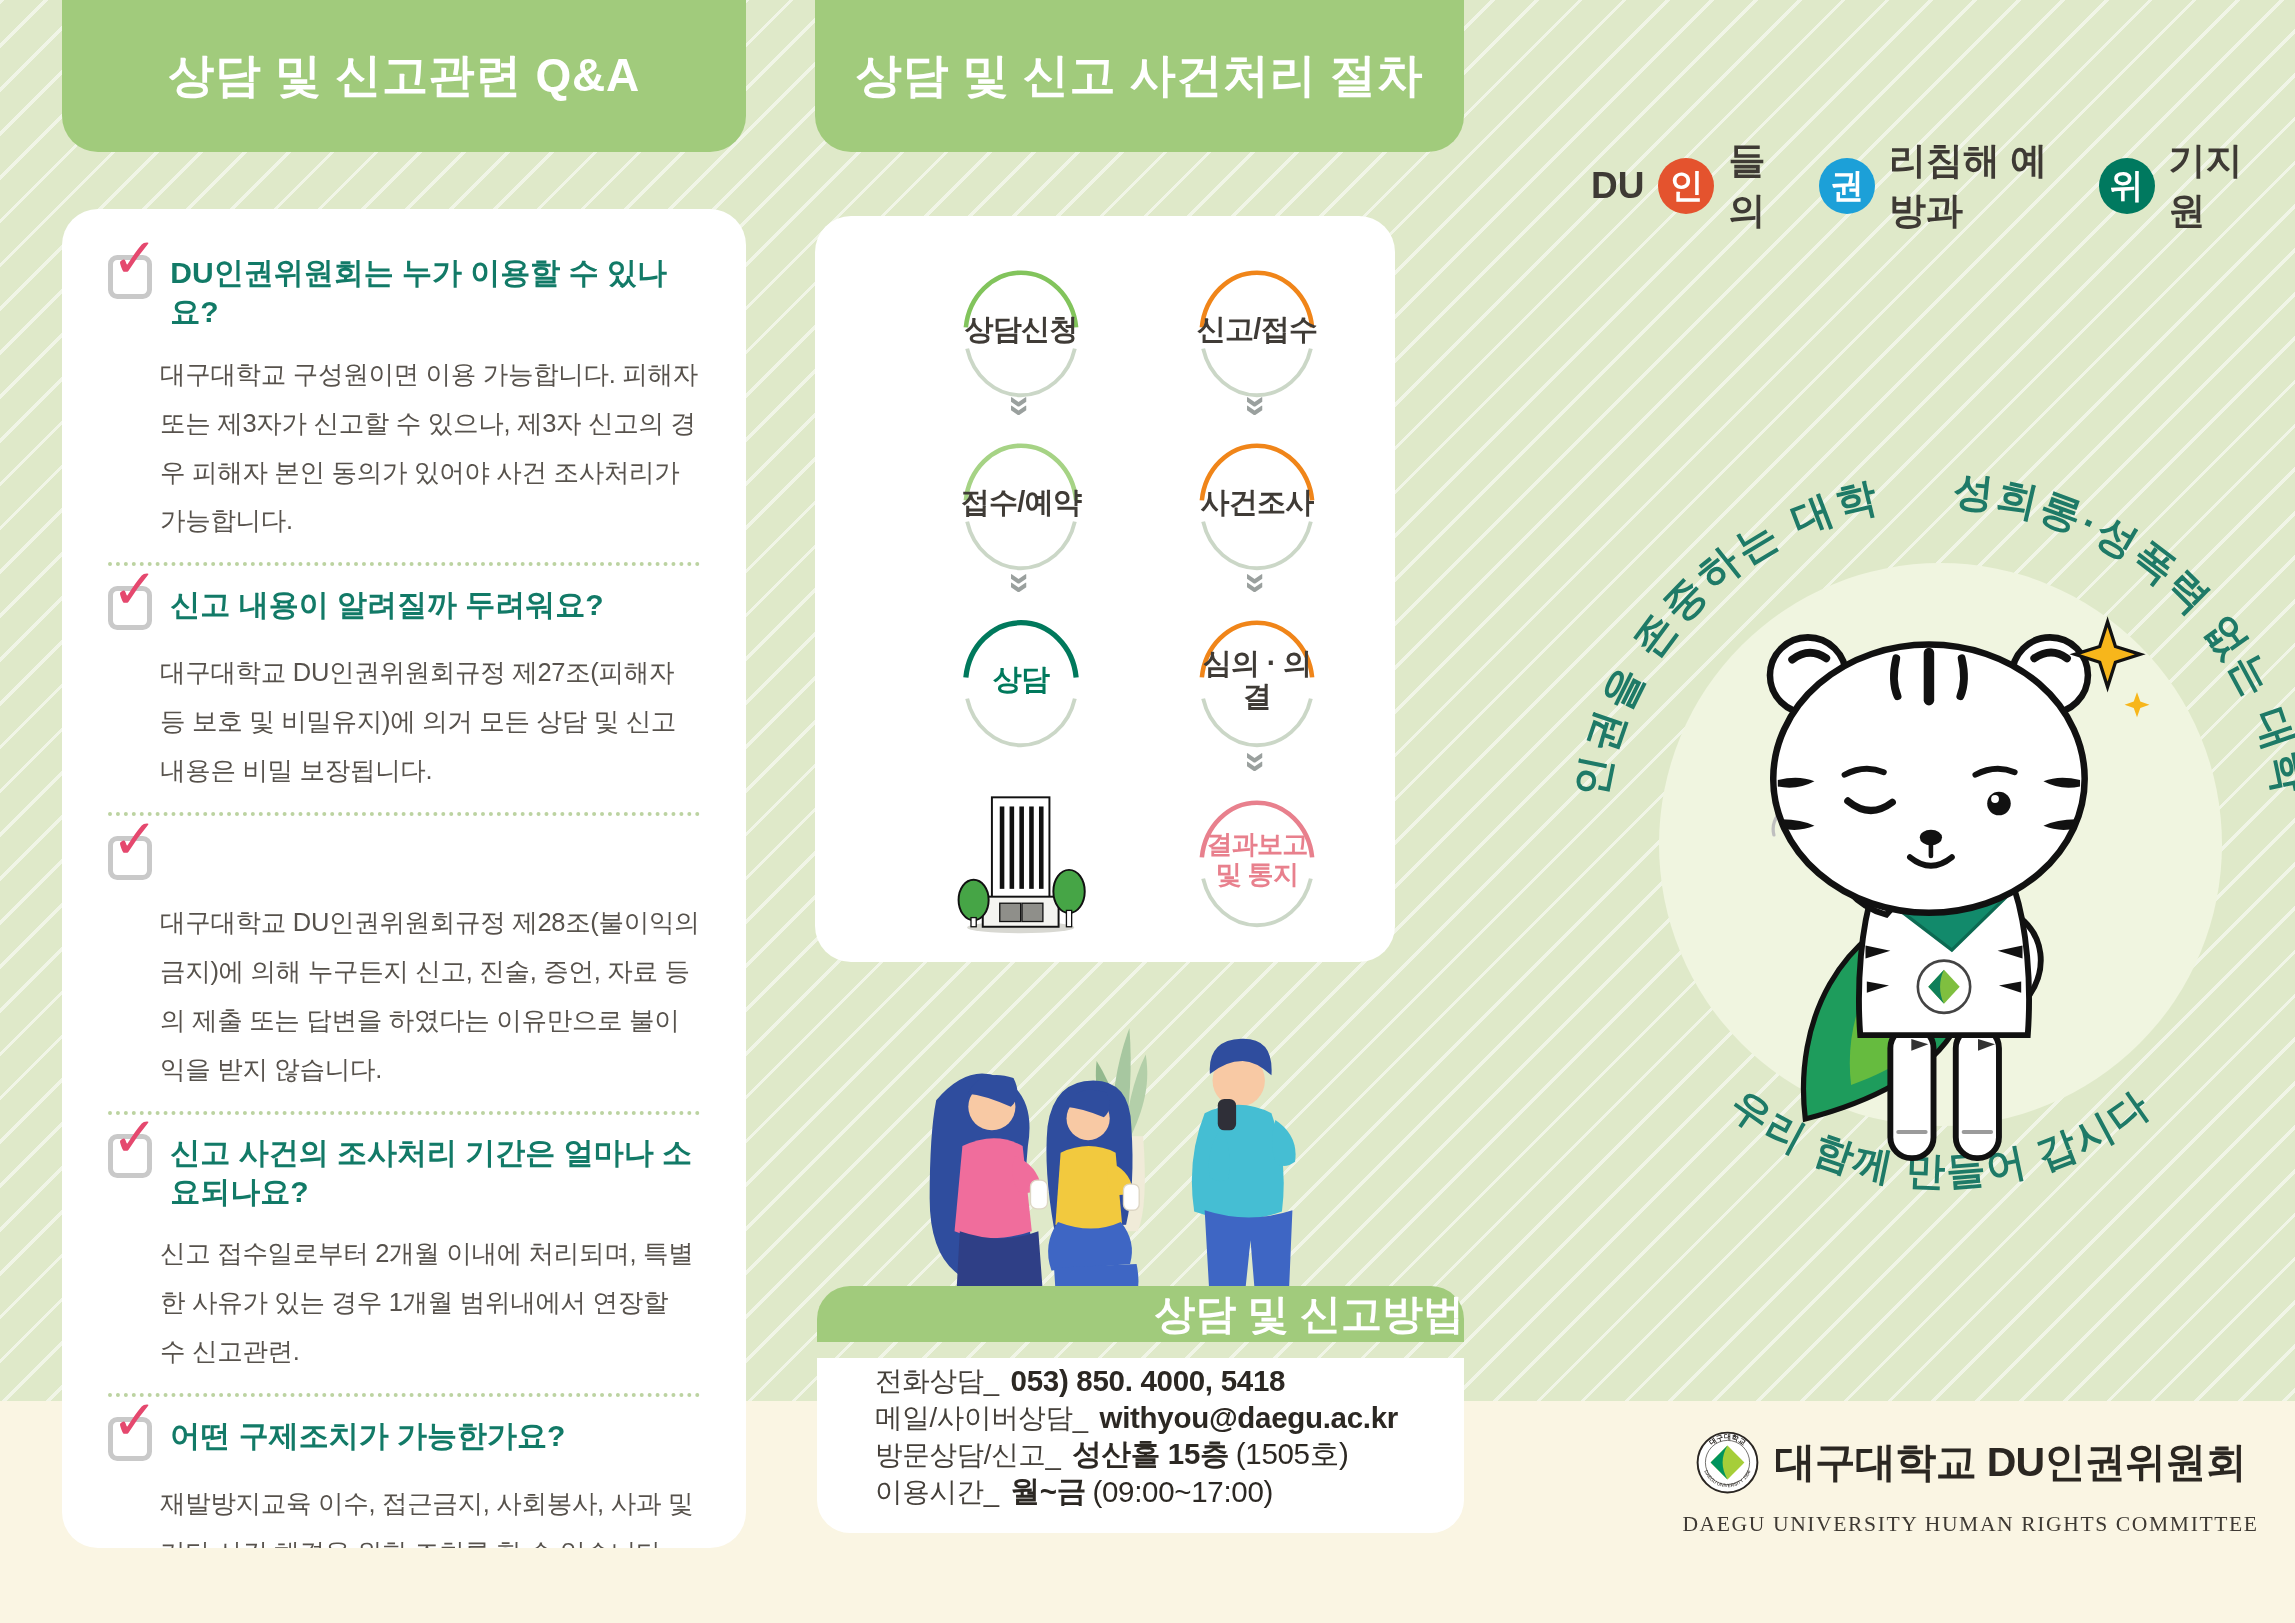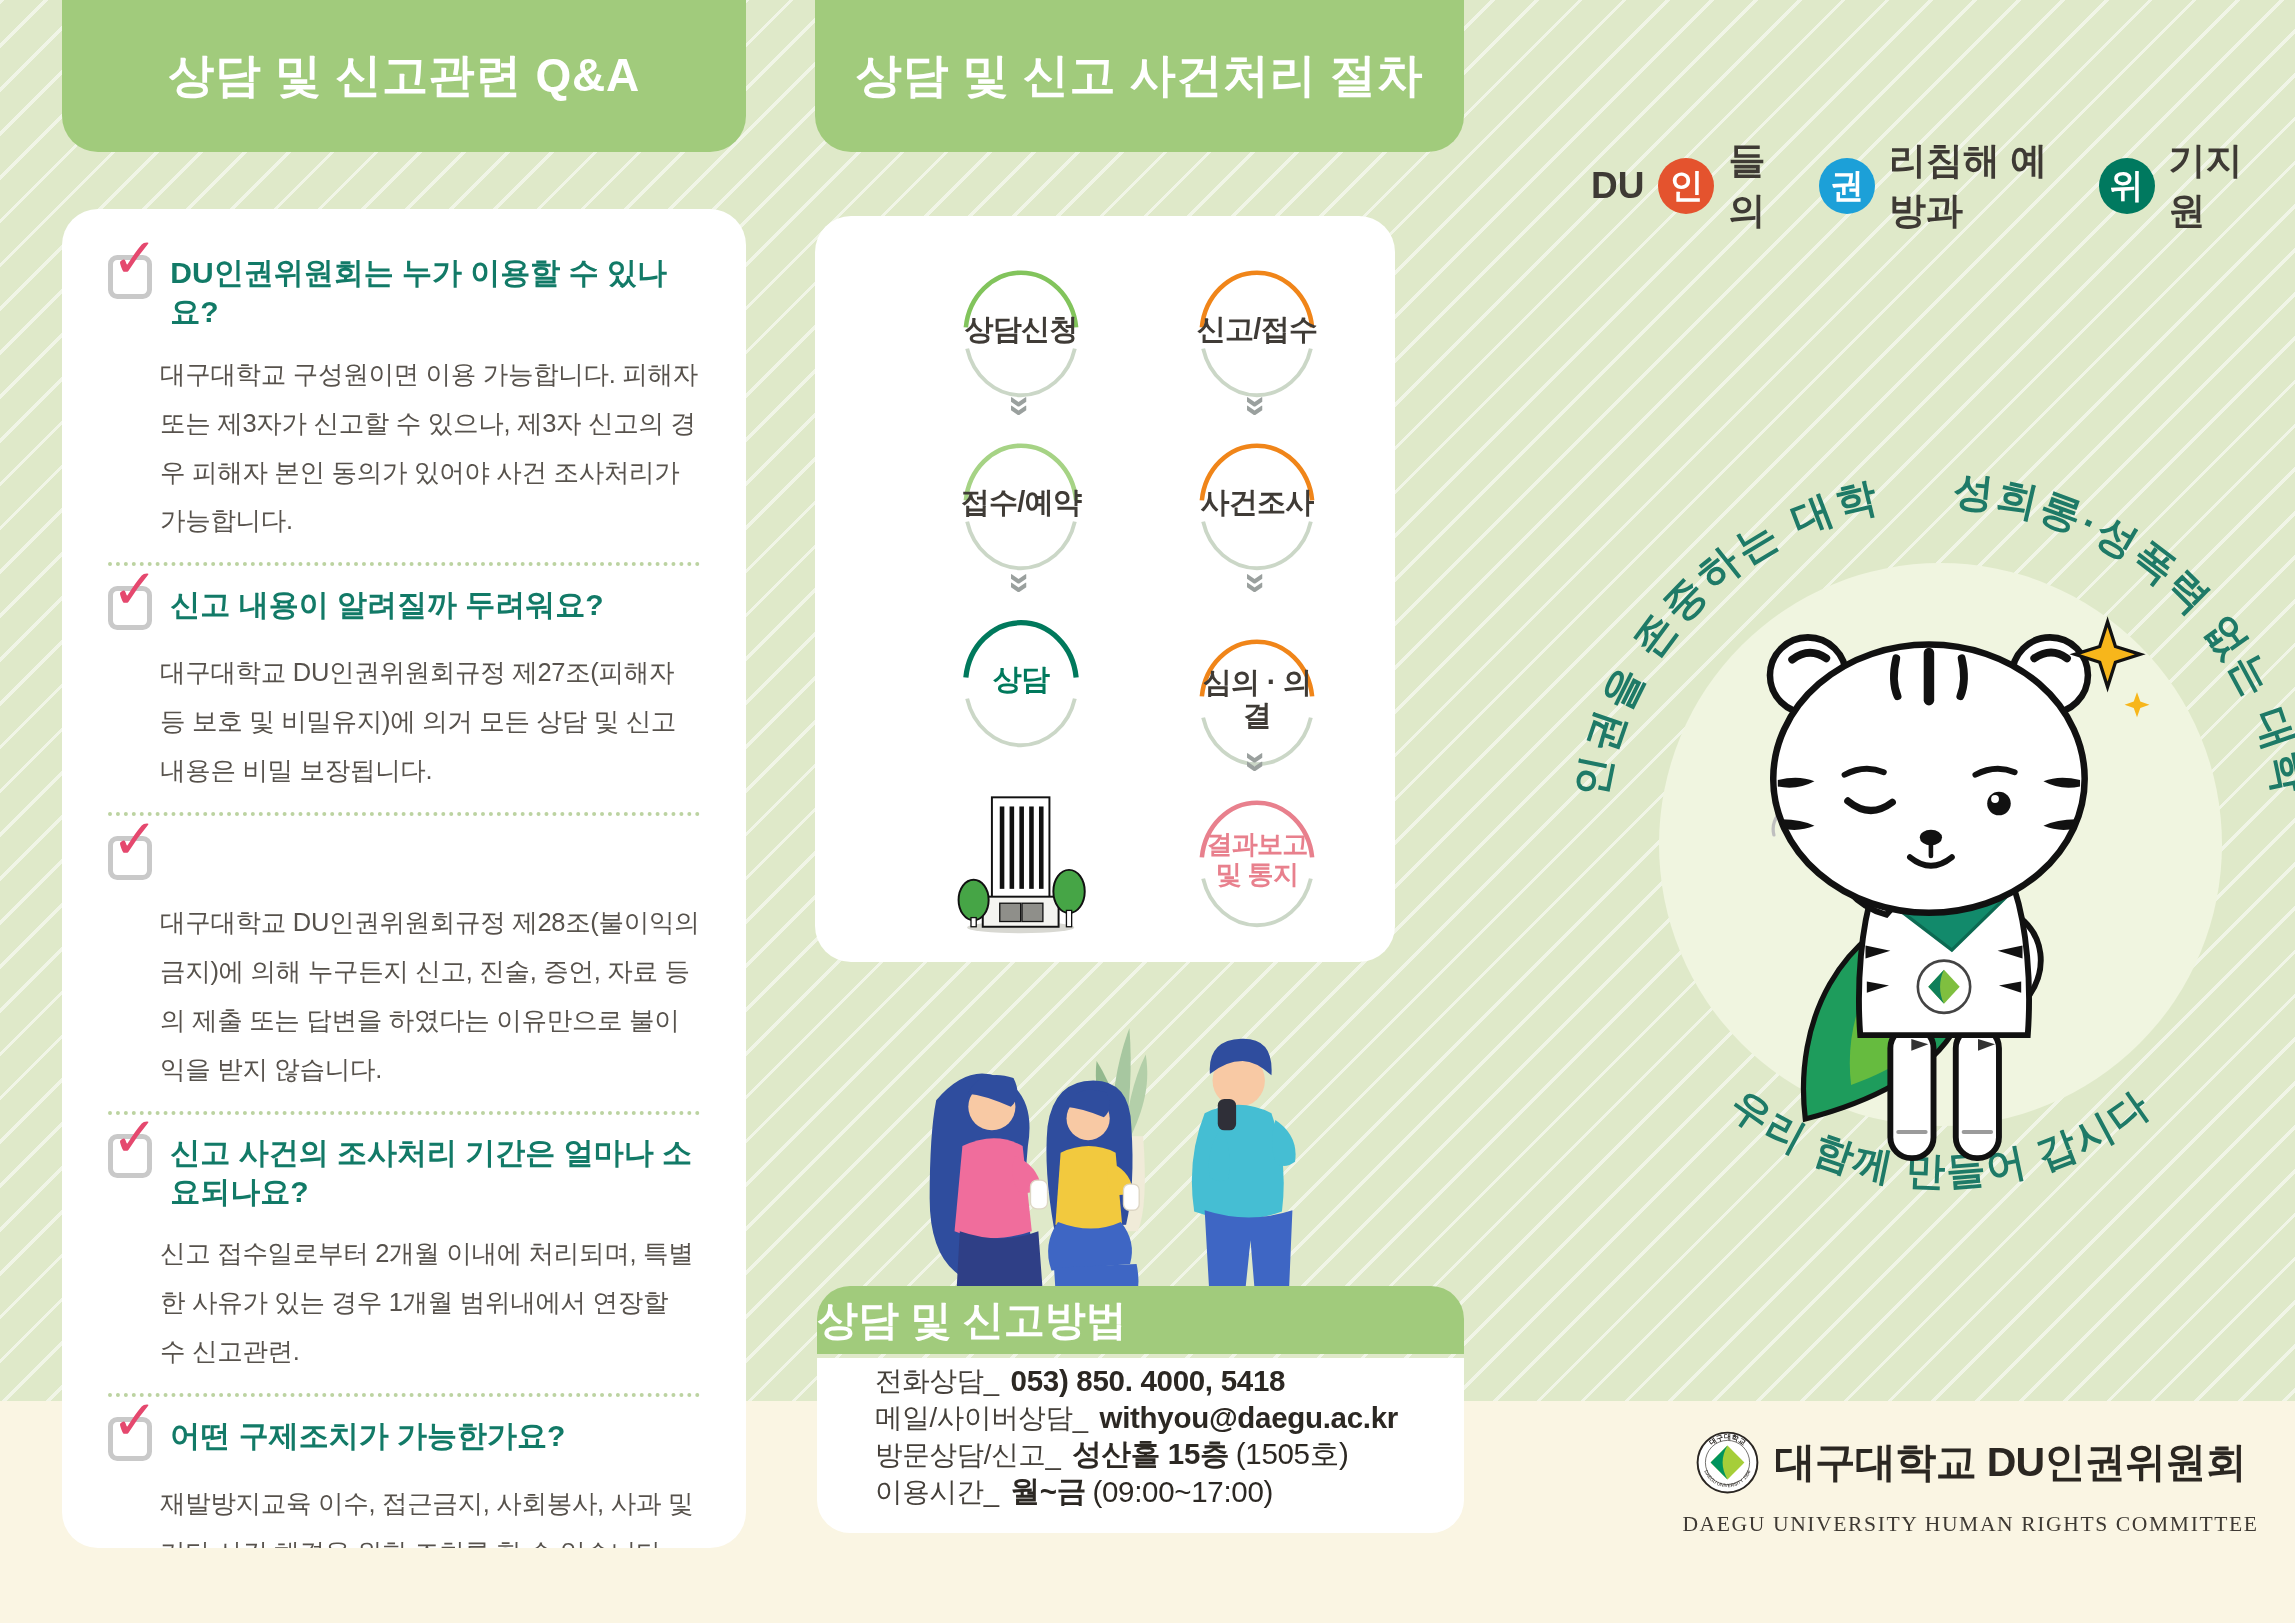--- a/index.html
+++ b/index.html
@@ -28,22 +28,22 @@
   .flow-card{position:absolute;left:815px;top:216px;width:580px;height:746px;background:#fff;border-radius:36px;}
   .step{position:absolute;width:124px;height:136px;}
   .step svg{position:absolute;inset:0;}
   .step .lbl{position:absolute;inset:0;display:flex;flex-direction:column;align-items:center;justify-content:center;
     font-size:29px;font-weight:700;color:#3F3B36;letter-spacing:-0.7px;line-height:1.15;text-align:center;}
   .step .lbl.green{color:#00795C;}
   .step .lbl.pink{color:#E8808D;font-size:26px;}
   .chev{position:absolute;width:124px;text-align:center;color:#9AA09E;font-size:38px;font-weight:800;
     transform:rotate(90deg);letter-spacing:-3.9px;line-height:26px;}
   
-  .contact-hdr{position:absolute;left:817px;top:1286px;width:647px;height:68px;background:#A1CB7C;
-    border-radius:33px 33px 0 0;display:flex;align-items:center;justify-content:flex-start;z-index:4;}
+  .contact-hdr{position:absolute;left:817px;top:1286px;width:647px;height:56px;background:#A1CB7C;
+    border-radius:33px 33px 0 0;display:flex;align-items:center;justify-content:flex-end;z-index:4;}
   .contact-hdr .ttl{color:#fff;font-size:41px;font-weight:800;}
   .contact-body{position:absolute;left:817px;top:1358px;width:647px;height:175px;background:#fff;
     border-radius:0 0 33px 33px;box-sizing:border-box;padding:4px 0 0 58px;z-index:4;}
   .c-row{height:37px;display:flex;align-items:center;font-size:27.5px;color:#45403A;letter-spacing:-0.3px;}
   .c-row .lab{font-weight:500;margin-right:11.8px;}
   .c-row .val{font-weight:800;color:#2C2823;font-size:29.5px;}
   .c-row .suf{font-weight:500;color:#2C2823;font-size:29.5px;margin-left:6.5px;}
   
   .tagline{position:absolute;left:1591px;top:136px;width:661px;display:flex;align-items:center;
     justify-content:flex-end;gap:14px;font-size:37px;font-weight:600;color:#3E3A34;z-index:3;}
@@ -174,21 +174,21 @@
     </div>
     <div class="chev" style="left:380px;top:175px;">»</div>
     <div class="step" style="left:380px;top:219px;">
       <svg viewBox="0 0 190 208">
         <path d="M10.5,100.2 A85,94 0 0 1 179.5,100.2" fill="none" stroke="#F08519" stroke-width="7"></path>
         <path d="M12.5,132.7 A85,94 0 0 0 177.5,132.7" fill="none" stroke="#CBD7C7" stroke-width="6"></path>
       </svg>
       <span class="lbl">사건조사</span>
     </div>
     <div class="chev" style="left:380px;top:352px;">»</div>
-    <div class="step" style="left:380px;top:415px;">
+    <div class="step" style="left:380px;top:396px;">
       <svg viewBox="0 0 190 208">
         <path d="M10.5,100.2 A85,94 0 0 1 179.5,100.2" fill="none" stroke="#F08519" stroke-width="7"></path>
         <path d="M12.5,132.7 A85,94 0 0 0 177.5,132.7" fill="none" stroke="#CBD7C7" stroke-width="6"></path>
       </svg>
       <span class="lbl">심의 · 의결</span>
     </div>
     <div class="chev" style="left:380px;top:531px;">»</div>
     <div class="step" style="left:380px;top:576px;">
       <svg viewBox="0 0 190 208">
         <path d="M10.5,100.2 A85,94 0 0 1 179.5,100.2" fill="none" stroke="#E8808D" stroke-width="7"></path>

